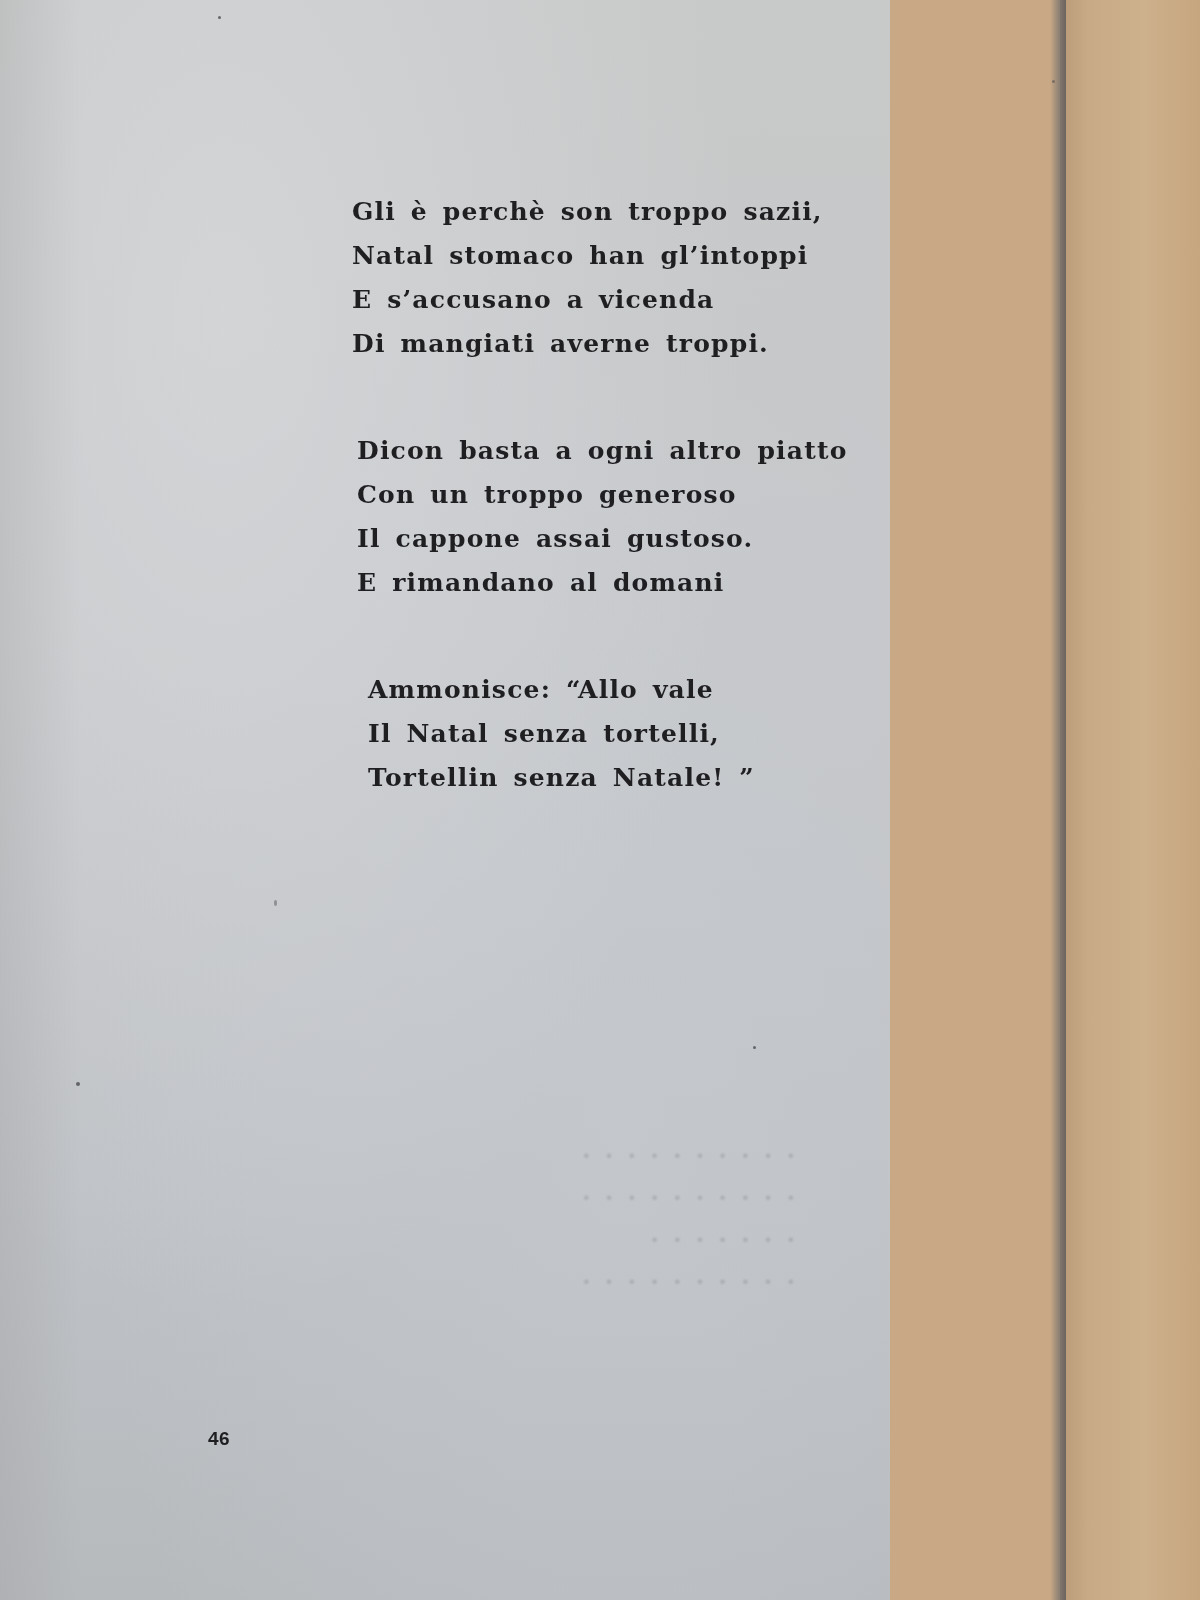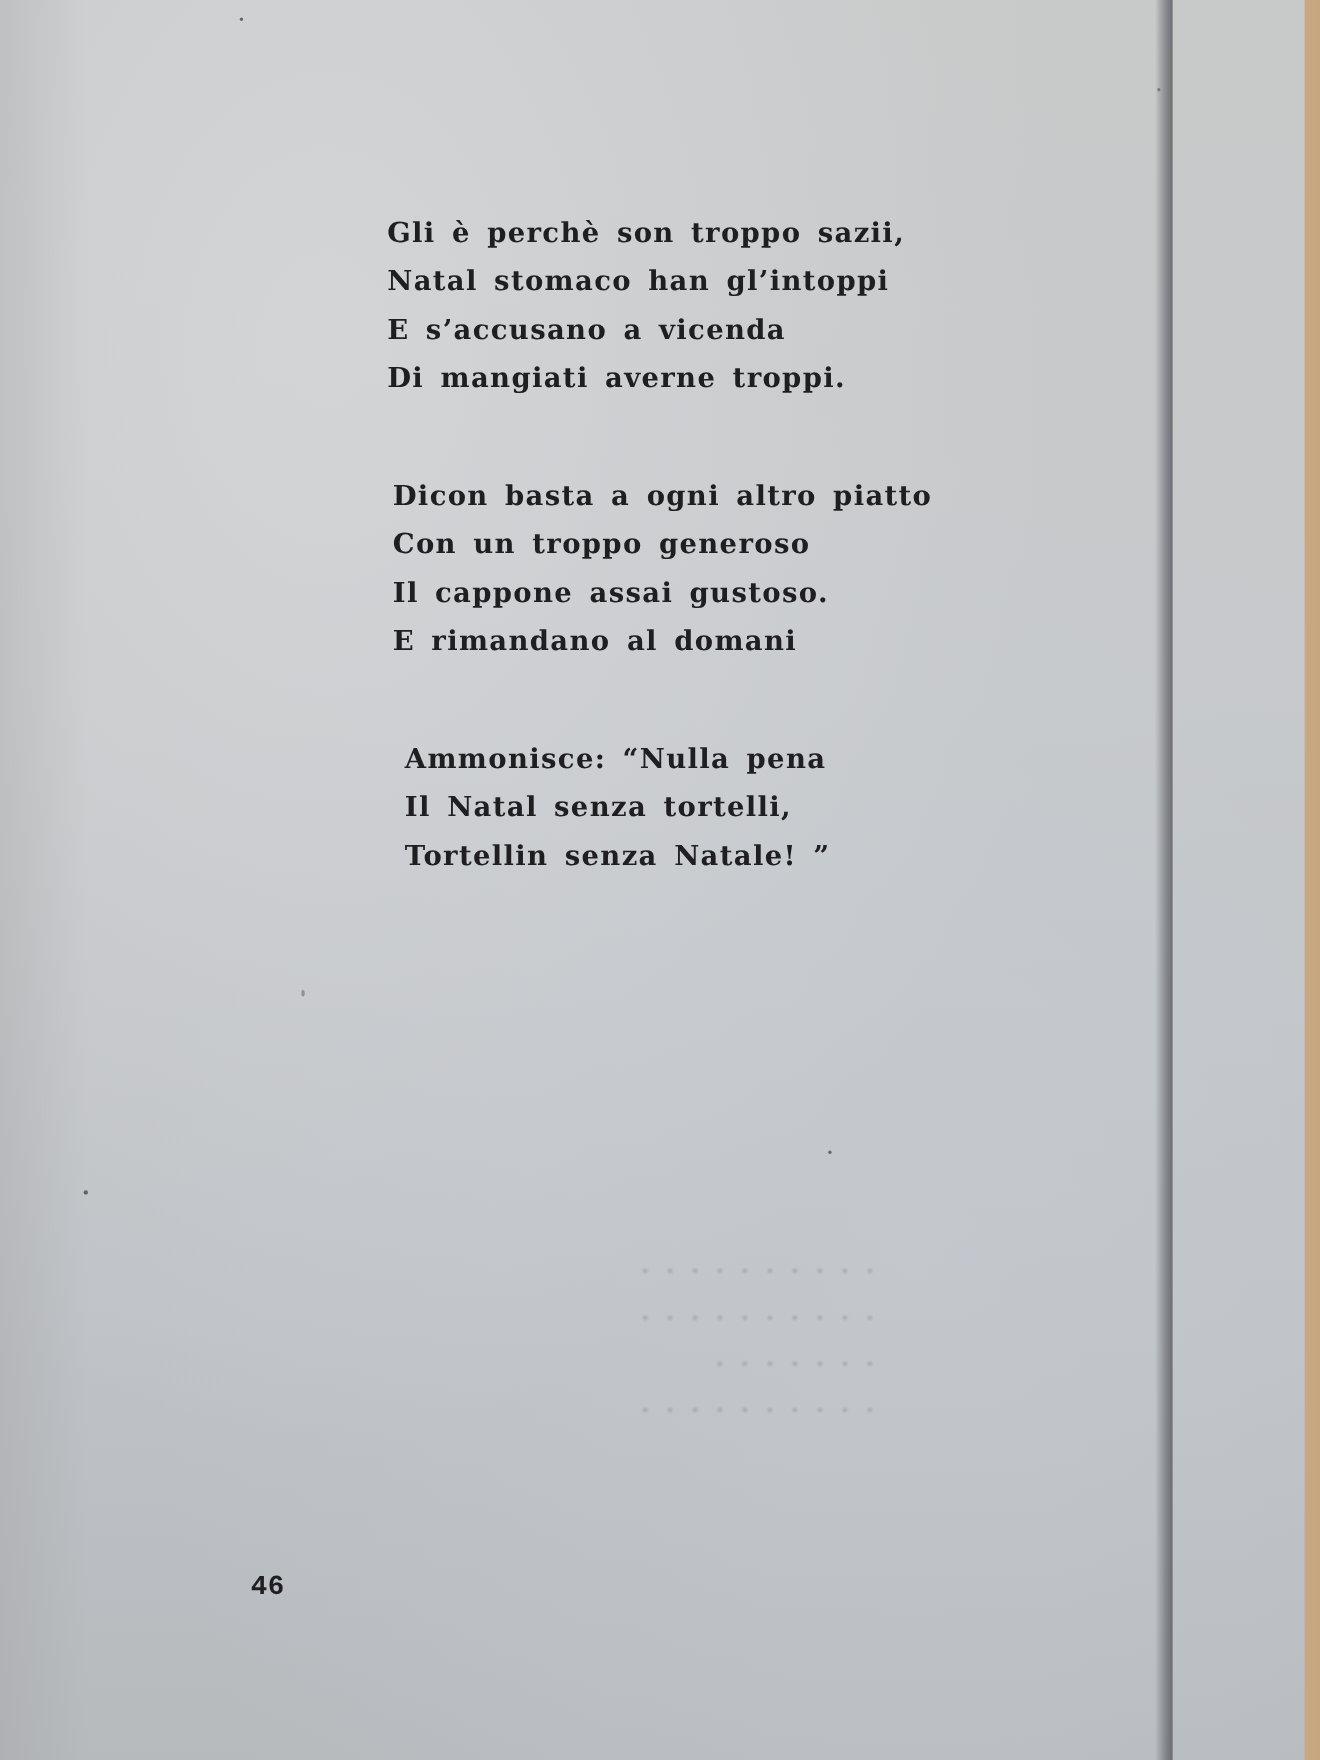--- a/index.html
+++ b/index.html
@@ -19,21 +19,21 @@
       left: 1060px;
       top: 0;
       width: 140px;
       height: 1600px;
       background: linear-gradient(90deg, #b99a78 0%, #c8aa86 20%, #cdb08c 60%, #c6a67f 100%);
     }
     .page {
       position: absolute;
       left: 0;
       top: 0;
-      width: 1186px;
+      width: 890px;
       height: 1600px;
       background:
         radial-gradient(ellipse at 25% 20%, rgba(220,222,225,0.55) 0%, rgba(220,222,225,0) 55%),
         radial-gradient(ellipse at 70% 70%, rgba(200,205,212,0.45) 0%, rgba(200,205,212,0) 60%),
         linear-gradient(180deg, #c8c9c9 0%, #c6c8ca 40%, #bfc2c6 75%, #b7babd 100%);
     }
     .page-edge-shadow {
       position: absolute;
       left: 1050px;
       top: 0;
@@ -70,26 +70,25 @@
       display: block;
     }
     .stanza-1 { margin-left: 0; }
     .stanza-2 { margin-left: 5px; }
     .stanza-3 { margin-left: 12px; }
     .stanza-4 { margin-left: 16px; }
     .page-number {
       position: absolute;
       left: 208px;
       top: 1428px;
-      font-family: Liberation Mono, monospace;
+      font-family: Liberation Sans, sans-serif;
       font-weight: bold;
-      font-size: 25px;
+      font-size: 19px;
       color: #1f1f22;
       letter-spacing: 0.5px;
-      margin-left: 20px;
     }
     .speck {
       position: absolute;
       width: 4px;
       height: 4px;
       border-radius: 50%;
       background: #3a3a3e;
       opacity: 0.7;
     }
     .bleed {
@@ -131,21 +130,21 @@
       <span class="line">E s’accusano a vicenda</span>
       <span class="line">Di mangiati averne troppi.</span>
     </div>
     <div class="stanza stanza-2">
       <span class="line">Dicon basta a ogni altro piatto</span>
       <span class="line">Con un troppo generoso</span>
       <span class="line">Il cappone assai gustoso.</span>
       <span class="line">E rimandano al domani</span>
     </div>
     <div class="stanza stanza-4">
-      <span class="line">Ammonisce: “Nulla pena</span>
+      <span class="line">Ammonisce: “Allo vale</span>
       <span class="line">Il Natal senza tortelli,</span>
       <span class="line">Tortellin senza Natale! ”</span>
     </div>
   </div>
 
   <div class="page-number">46</div>
 
   <div class="speck" style="left:218px;top:16px;width:3px;height:3px;"></div>
   <div class="speck" style="left:76px;top:1082px;"></div>
   <div class="speck" style="left:274px;top:900px;width:3px;height:6px;opacity:0.4;"></div>

